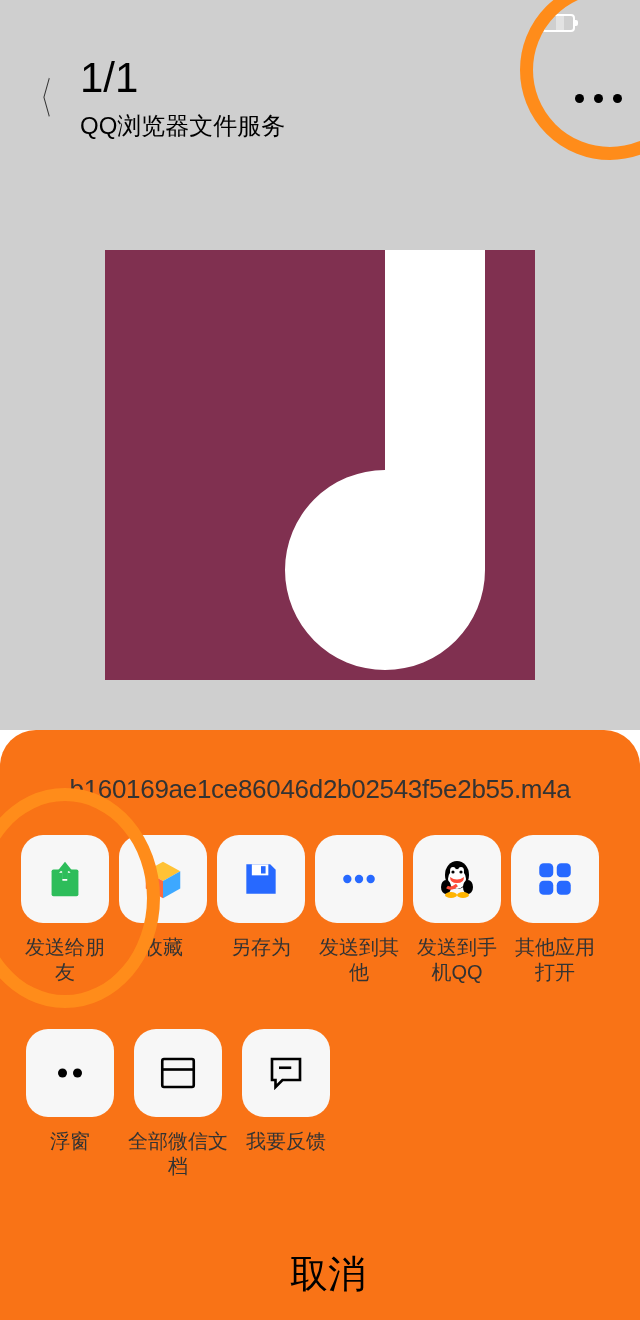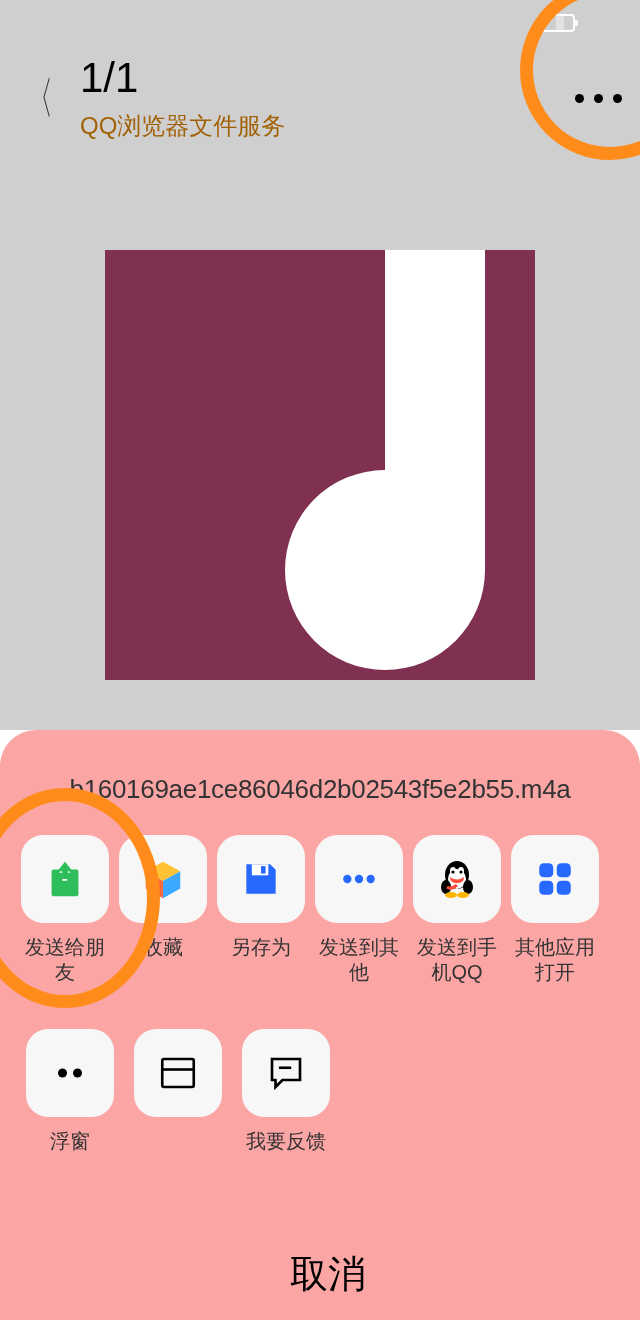--- a/index.html
+++ b/index.html
@@ -94,21 +94,21 @@
       z-index: 1;
     }
     .back {
       font-size: 44px;
       color: #333;
       margin-right: 18px;
       font-weight: 300;
       transform: scaleX(.6);
     }
     .titles .t1 { font-size: 42px; color: #000; }
-    .titles .t2 { font-size: 24px; color: #a16207; margin-top: 8px; }
+    .titles .t2 { font-size: 24px; color: #000000; margin-top: 8px; }
     .more-dots {
       margin-left: auto;
       display: flex;
       gap: 10px;
     }
     .more-dots span {
       width: 9px; height: 9px;
       background: #000;
       border-radius: 50%;
     }
@@ -121,21 +121,21 @@
       height: 430px;
       background: #803050;
       margin: 100px auto 0;
     }
     .media svg { width: 100%; height: 100%; }
 
     
     .sheet {
       position: absolute;
       bottom: 0; left: 0; right: 0;
-      background: #fca5a5;
+      background: #f97316;
       border-radius: 36px 36px 0 0;
       padding-top: 44px;
       z-index: 3;
       height: 590px;
     }
     .file-name {
       text-align: center;
       font-size: 26px;
       color: #333;
       padding: 0 20px 30px;
@@ -360,20 +360,21 @@
       </div>
       <div class="lbl">浮窗</div>
     </div>
     <div class="item">
       <div class="tile">
         <svg width="42" height="42" viewBox="0 0 48 48" fill="none" stroke="#000" stroke-width="3">
           <rect x="6" y="8" width="36" height="32" rx="2"></rect>
           <line x1="6" y1="20" x2="42" y2="20"></line>
         </svg>
       </div>
+      <div class="lbl">全部微信文档</div>
     </div>
     <div class="item">
       <div class="tile">
         <svg width="42" height="42" viewBox="0 0 48 48" fill="none" stroke="#000" stroke-width="3">
           <path d="M8 8h32v24H20l-8 8v-8H8z"></path>
           <line x1="16" y1="18" x2="30" y2="18"></line>
         </svg>
       </div>
       <div class="lbl">我要反馈</div>
     </div>

